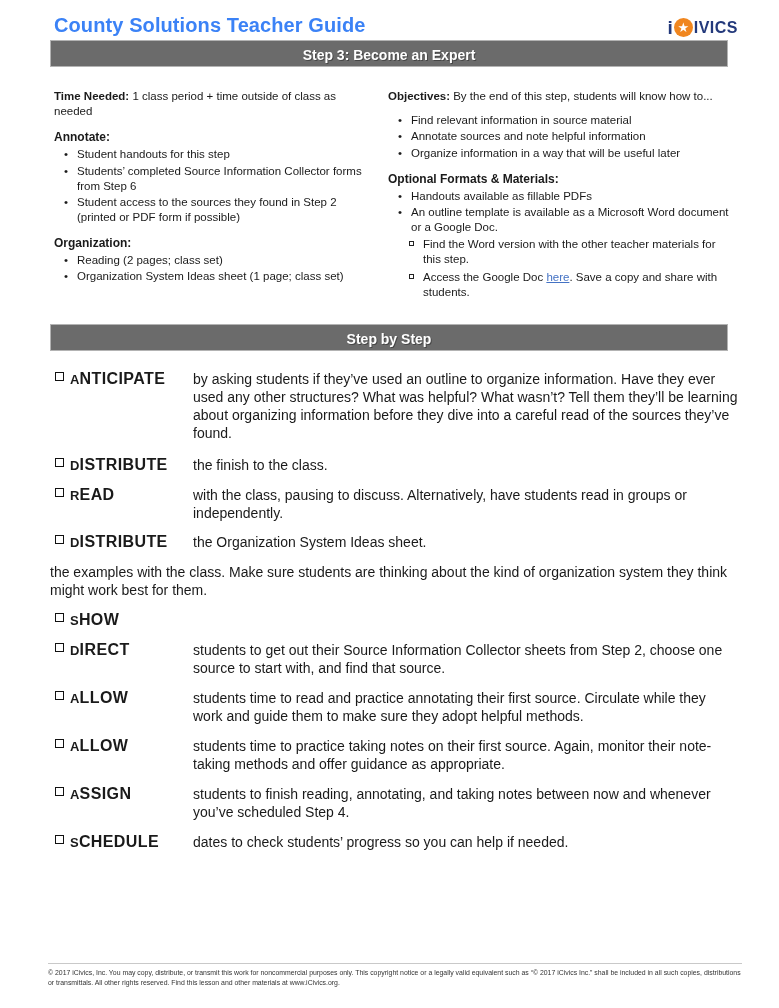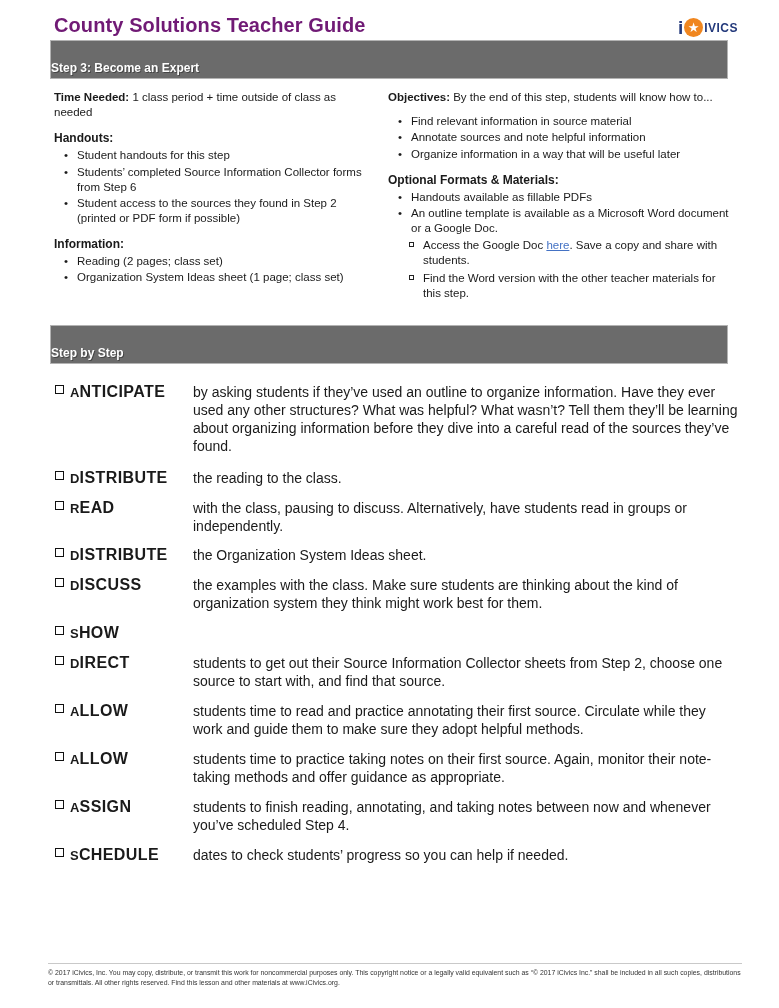--- a/index.html
+++ b/index.html
@@ -10,43 +10,43 @@
     margin:0 auto;
     background:#ffffff;
     font-family:"Liberation Sans","DejaVu Sans",sans-serif;
     color:#1a1a1a;
     overflow:hidden;
   }
   .content { position:absolute; left:50px; top:14px; width:690px; }
 
   
   .masthead { display:flex; justify-content:space-between; align-items:flex-end; padding:0 2px 2px 4px; }
-  .doc-title { font-size:20px; font-weight:700; color:#701a75; letter-spacing:.1px; }
+  .doc-title { font-size:20px; font-weight:700; color:#3b82f6; letter-spacing:.1px; }
   .logo { display:flex; align-items:center; line-height:1; }
   .logo .li { color:#23397b; font-weight:700; font-size:19px; margin-right:1px; }
   .logo .lc {
     width:19px; height:19px; border-radius:50%;
     background:#f0861f; color:#ffffff;
     display:inline-flex; align-items:center; justify-content:center;
     font-size:13px; line-height:1; margin-right:1px;
   }
-  .logo .lr { color:#23397b; font-weight:700; font-size:12px; text-transform:uppercase; letter-spacing:.5px;text-align:right; }
+  .logo .lr { color:#23397b; font-weight:700; font-size:16px; text-transform:uppercase; letter-spacing:.5px;text-align:right; }
 
   .banner {
     background:#6b6b6b; border:1px solid #b3b3b3;
-    color:#ffffff; 
-    font-size:12px; font-weight:700;
-    padding:20px 0 3px 0;
+    color:#ffffff; text-align:center;
+    font-size:14px; font-weight:700;
+    padding:6px 0 3px 0;
     text-shadow:1px 1px 0 rgba(40,40,40,.55);
     width:678px;
   }
   .banner.step3 { margin-top:1px; }
 
   
-  .overview { display:flex; gap:16px; margin-top:11px; padding-left:4px; }
+  .overview { display:flex; gap:16px; margin-top:22px; padding-left:4px; }
   .col-left  { width:318px; }
   .col-right { width:348px; }
   .lead { font-size:11.5px; line-height:1.32; }
   .lead b { font-weight:700; }
   h3.sec { font-size:12px; font-weight:700; margin-top:11px; margin-bottom:3px; }
   ul.bul { list-style:none; }
   ul.bul li { display:flex; font-size:11.5px; line-height:1.32; margin-bottom:1px; }
   ul.bul .mk { width:13px; flex:0 0 13px; margin-left:10px; font-size:11.5px; }
   ul.bul .tx { flex:1; }
   .it { }
@@ -87,37 +87,37 @@
       </div>
     </div>
 
     <div class="banner step3">Step 3: Become an Expert</div>
 
     <div class="overview">
 
       <div class="col-left">
         <p class="lead"><b>Time Needed:</b><span> 1 class period + time outside of class as needed</span></p>
 
-        <h3 class="sec">Handouts:</h3>
+        <h3 class="sec">Annotate:</h3>
         <ul class="bul">
           <li>
               <span class="mk">•</span>
               <span class="tx">Student handouts for this step</span>
             </li>
           <li>
               <span class="mk">•</span>
               <span class="tx">Students’ completed Source Information Collector forms from Step 6</span>
             </li>
           <li>
               <span class="mk">•</span>
               <span class="tx">Student access to the sources they found in Step 2 (printed or PDF form if possible)</span>
             </li>
         </ul>
 
-        <h3 class="sec">Information:</h3>
+        <h3 class="sec">Organization:</h3>
         <ul class="bul">
           <li>
               <span class="mk">•</span>
               <span class="tx"><span>Reading </span><span class="it">(2 pages; class set)</span></span>
             </li>
           <li>
               <span class="mk">•</span>
               <span class="tx"><span>Organization System Ideas sheet </span><span class="it">(1 page; class set)</span></span>
             </li>
         </ul>
@@ -148,66 +148,62 @@
               <span class="tx">Handouts available as fillable PDFs</span>
             </li>
           <li>
               <span class="mk">•</span>
               <span class="tx">An outline template is available as a Microsoft Word document or a Google Doc.</span>
             </li>
         </ul>
         <ul class="sub">
           <li>
               <span class="sq"></span>
+              <span class="tx"><span>Find the Word version with the other teacher materials for this step.</span></span>
+            </li>
+          <li>
+              <span class="sq"></span>
               <span class="tx"><span>Access the Google Doc </span><a class="doclink">here</a><span>. Save a copy and share with students.</span></span>
-            </li>
-          <li>
-              <span class="sq"></span>
-              <span class="tx"><span>Find the Word version with the other teacher materials for this step.</span></span>
             </li>
         </ul>
       </div>
     </div>
 
     <div class="banner sbs-banner">Step by Step</div>
 
     <div class="steps">
       <div class="srow" style="margin-bottom:13px">
         <div class="labelcell">
             <span class="cbx"></span>
             <span class="slabel">A<span class="sc-rest">NTICIPATE</span></span>
           </div>
         <div class="textcell">by asking students if they’ve used an outline to organize information. Have they ever used any other structures? What was helpful? What wasn’t? Tell them they’ll be learning about organizing information before they dive into a careful read of the sources they’ve found.</div>
       </div>
       <div class="srow">
         <div class="labelcell">
             <span class="cbx"></span>
             <span class="slabel">D<span class="sc-rest">ISTRIBUTE</span></span>
           </div>
-        <div class="textcell">the reading to the class.</div>
+        <div class="textcell">the finish to the class.</div>
       </div>
       <div class="srow">
         <div class="labelcell">
             <span class="cbx"></span>
             <span class="slabel">R<span class="sc-rest">EAD</span></span>
           </div>
         <div class="textcell">with the class, pausing to discuss. Alternatively, have students read in groups or independently.</div>
       </div>
       <div class="srow">
         <div class="labelcell">
             <span class="cbx"></span>
             <span class="slabel">D<span class="sc-rest">ISTRIBUTE</span></span>
           </div>
         <div class="textcell">the Organization System Ideas sheet.</div>
       </div>
       <div class="srow">
-        <div class="labelcell">
-            <span class="cbx"></span>
-            <span class="slabel">D<span class="sc-rest">ISCUSS</span></span>
-          </div>
         <div class="textcell">the examples with the class. Make sure students are thinking about the kind of organization system they think might work best for them.</div>
       </div>
       <div class="srow">
         <div class="labelcell">
             <span class="cbx"></span>
             <span class="slabel">S<span class="sc-rest">HOW</span></span>
           </div>
       </div>
       <div class="srow">
         <div class="labelcell">

